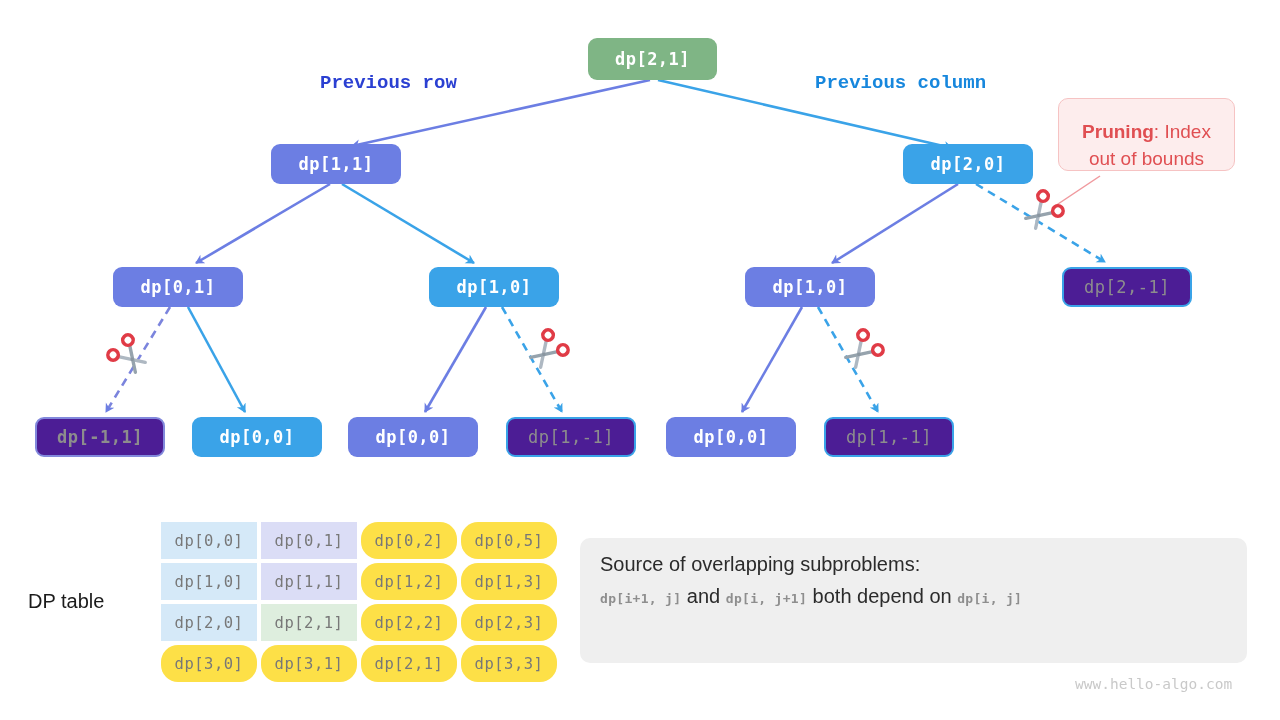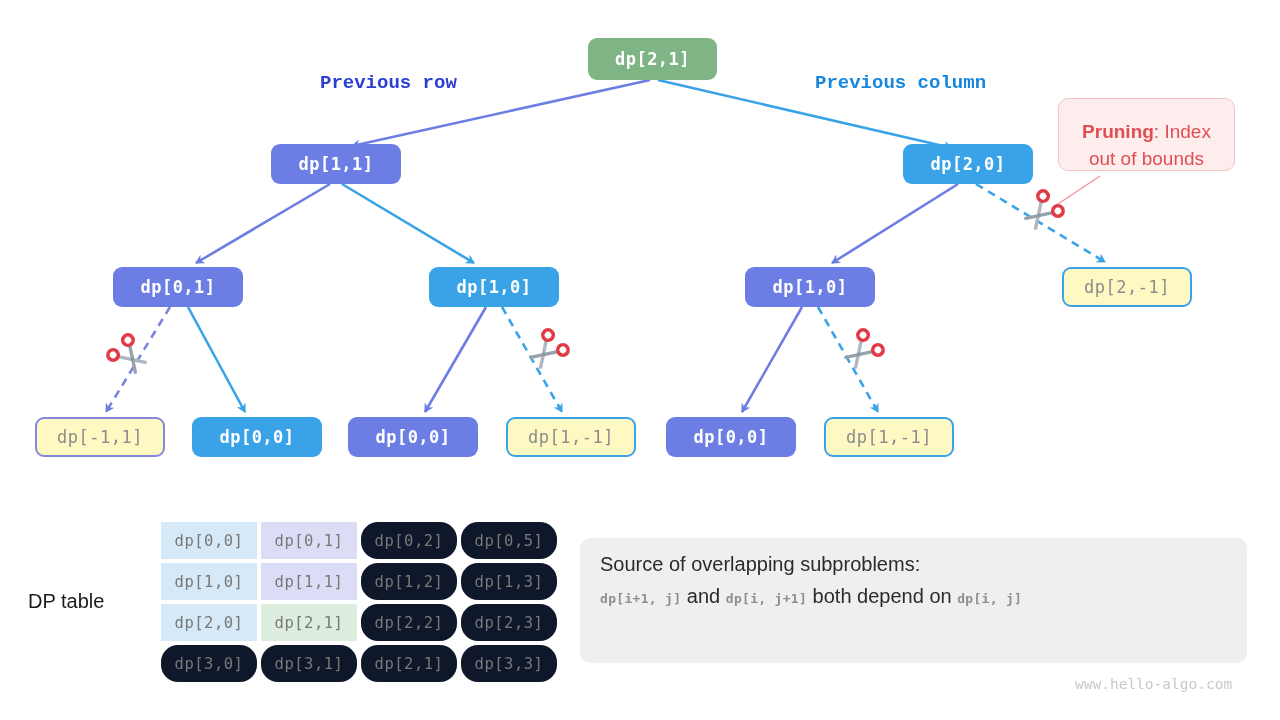--- a/index.html
+++ b/index.html
@@ -13,29 +13,29 @@
   .node{
     position:absolute;height:40px;width:130px;border-radius:9px;z-index:2;
     display:flex;align-items:center;justify-content:center;
     font-family:"DejaVu Sans Mono","Liberation Mono",monospace;
     font-size:17px;font-weight:bold;color:#ffffff;box-sizing:border-box;
     letter-spacing:0.5px;
   }
   .n-green{background:#7fb585;}
   .n-purple{background:#6c7ee3;}
   .n-blue{background:#3aa3e8;}
-  .n-pruned{background:#fef9c3;color:#8d8d8d;font-weight:normal;}
+  .n-pruned{background:#4c1d95;color:#8d8d8d;font-weight:normal;}
   .pb-purple{border:2.5px solid #8289dc;}
   .pb-blue{border:2.5px solid #3aa3e8;}
 
   #n-root{left:588px;top:38px;width:129px;height:42px;}
   #n-l1{left:271px;top:144px;}  #n-r1{left:903px;top:144px;}
   #n-ll{left:113px;top:267px;}  #n-lr{left:429px;top:267px;}
   #n-rl{left:745px;top:267px;}  #n-rr{left:1062px;top:267px;}
-  #n-lll{left:35px;top:417px;}  #n-llr{left:192px;top:417px;}
+  #n-lll{left:35px;top:417px;font-weight:bold;}  #n-llr{left:192px;top:417px;}
   #n-lrl{left:348px;top:417px;} #n-lrr{left:506px;top:417px;}
   #n-rll{left:666px;top:417px;} #n-rlr{left:824px;top:417px;}
 
   
   .branch-label{
     position:absolute;z-index:2;font-size:19px;font-weight:bold;
     width:220px;text-align:left;font-family:Liberation Mono, monospace;
   }
   #lbl-prev-row{left:320px;top:72px;color:#2b40d2;}
   #lbl-prev-col{left:815px;top:72px;color:#1787dd;}
@@ -56,21 +56,21 @@
     display:grid;grid-template-columns:repeat(4,96px);grid-auto-rows:37px;gap:4px;
   }
   .cell{
     display:flex;align-items:center;justify-content:center;
     font-family:"DejaVu Sans Mono","Liberation Mono",monospace;
     font-size:15.5px;color:#787878;letter-spacing:0.5px;
   }
   .c-blue{background:#d5e9f8;}
   .c-purple{background:#dbddf6;}
   .c-green{background:#deeede;}
-  .c-gray{background:#0f172a;border-radius:17px;}
+  .c-gray{background:#fde047;border-radius:17px;}
 
   .dp-table-label{
     position:absolute;left:28px;top:590px;z-index:2;
     font-size:20px;color:#1b1b1b;
   }
 
   
   .note-box{
     position:absolute;left:580px;top:538px;width:667px;height:125px;z-index:2;
     background:#efefef;border-radius:10px;box-sizing:border-box;

